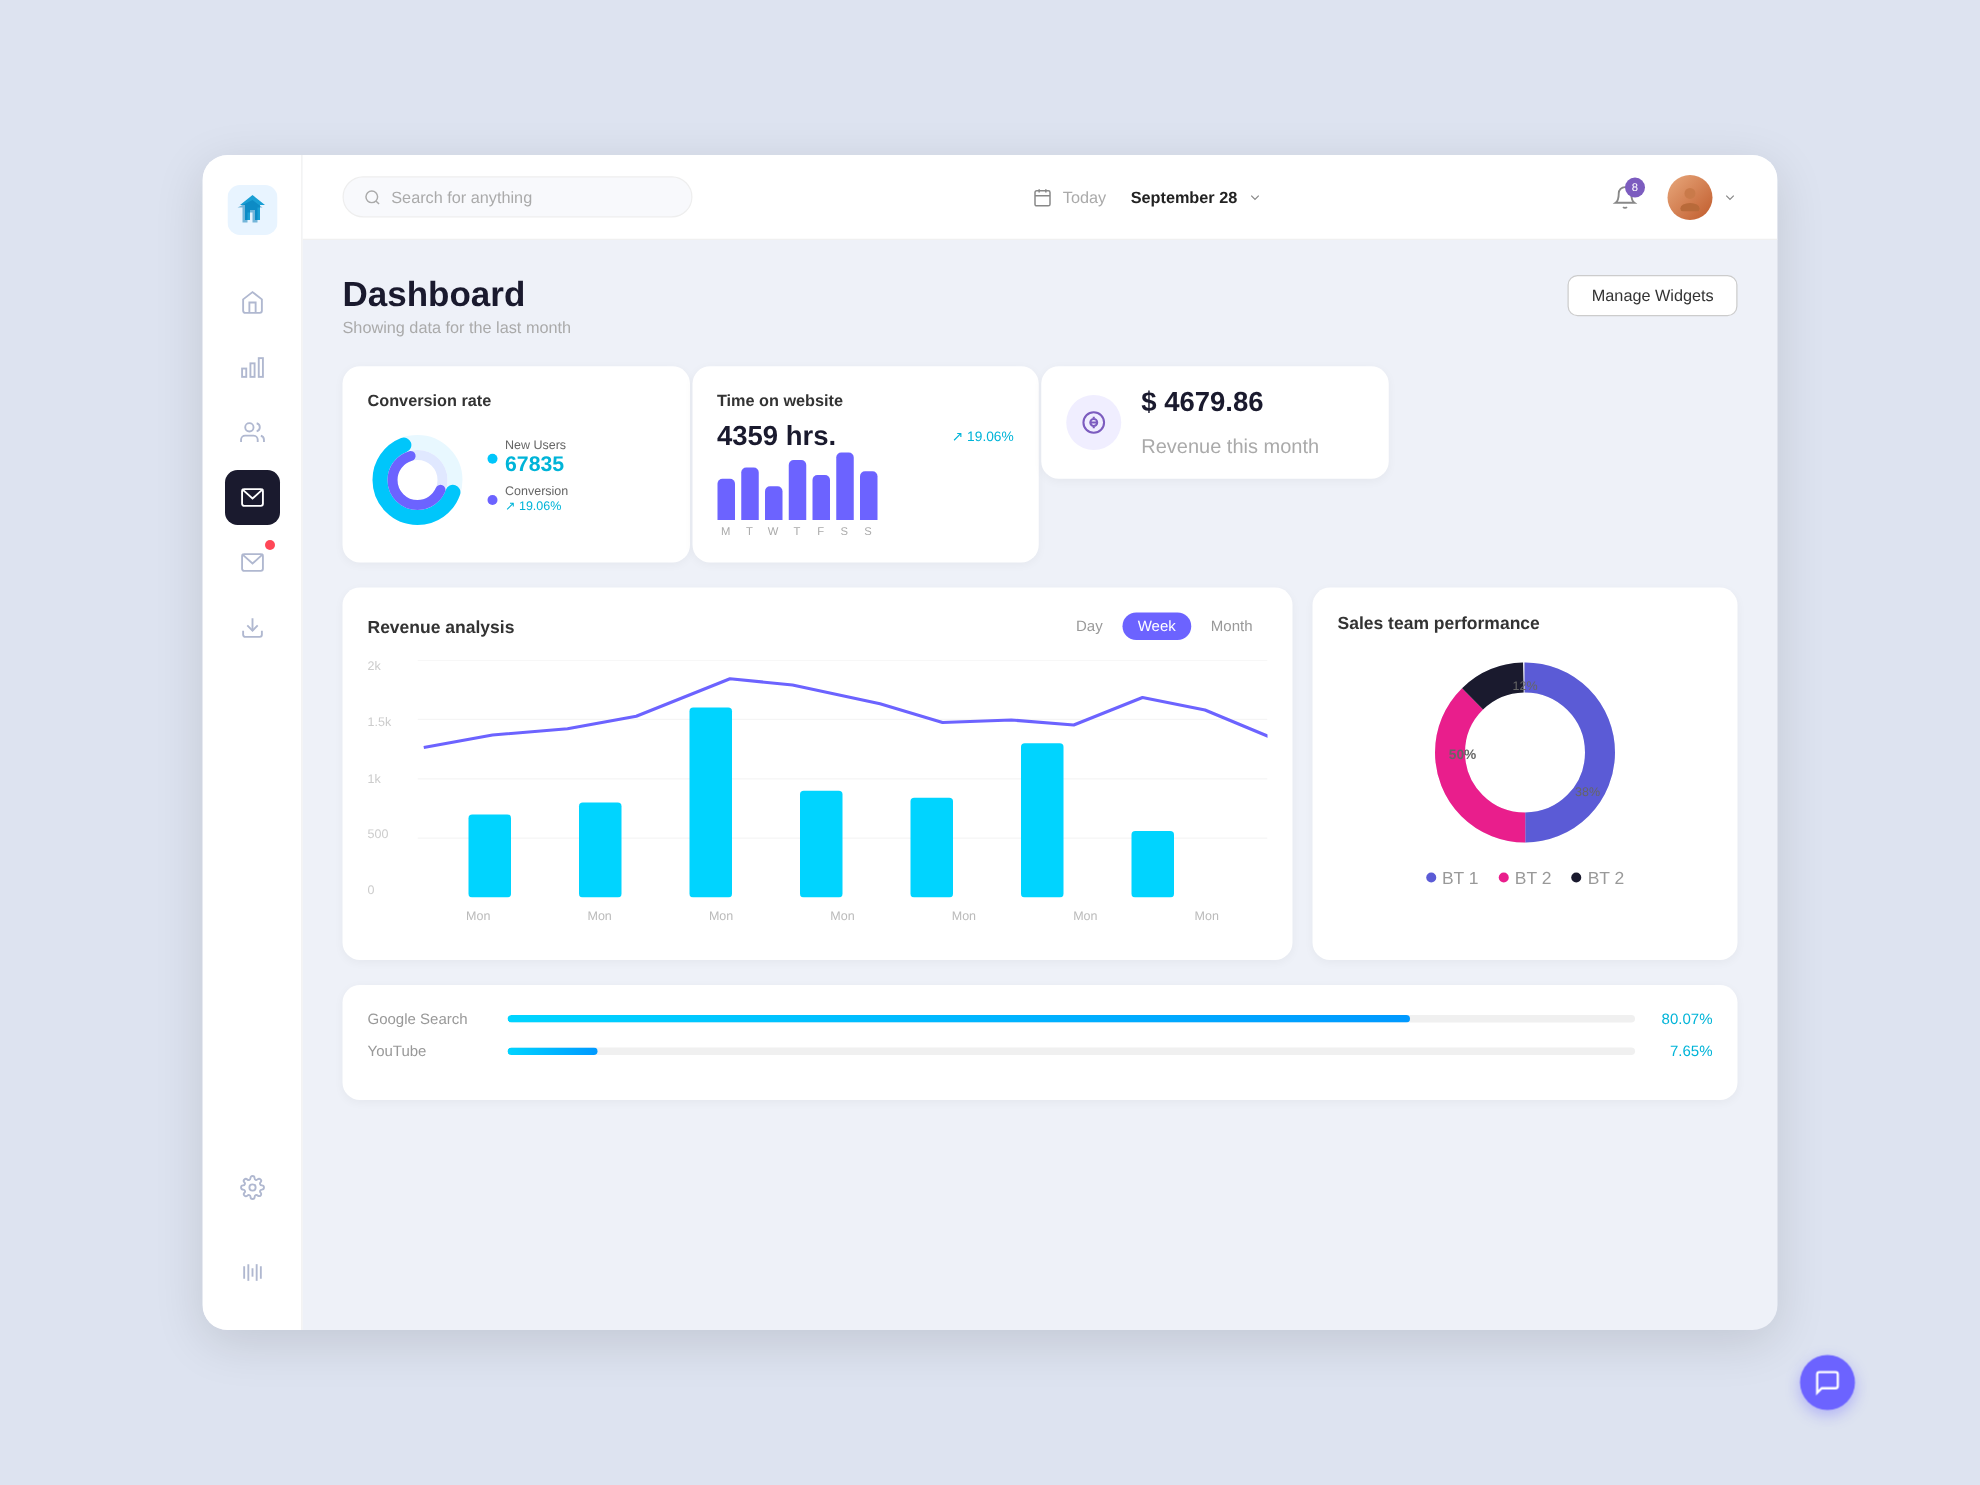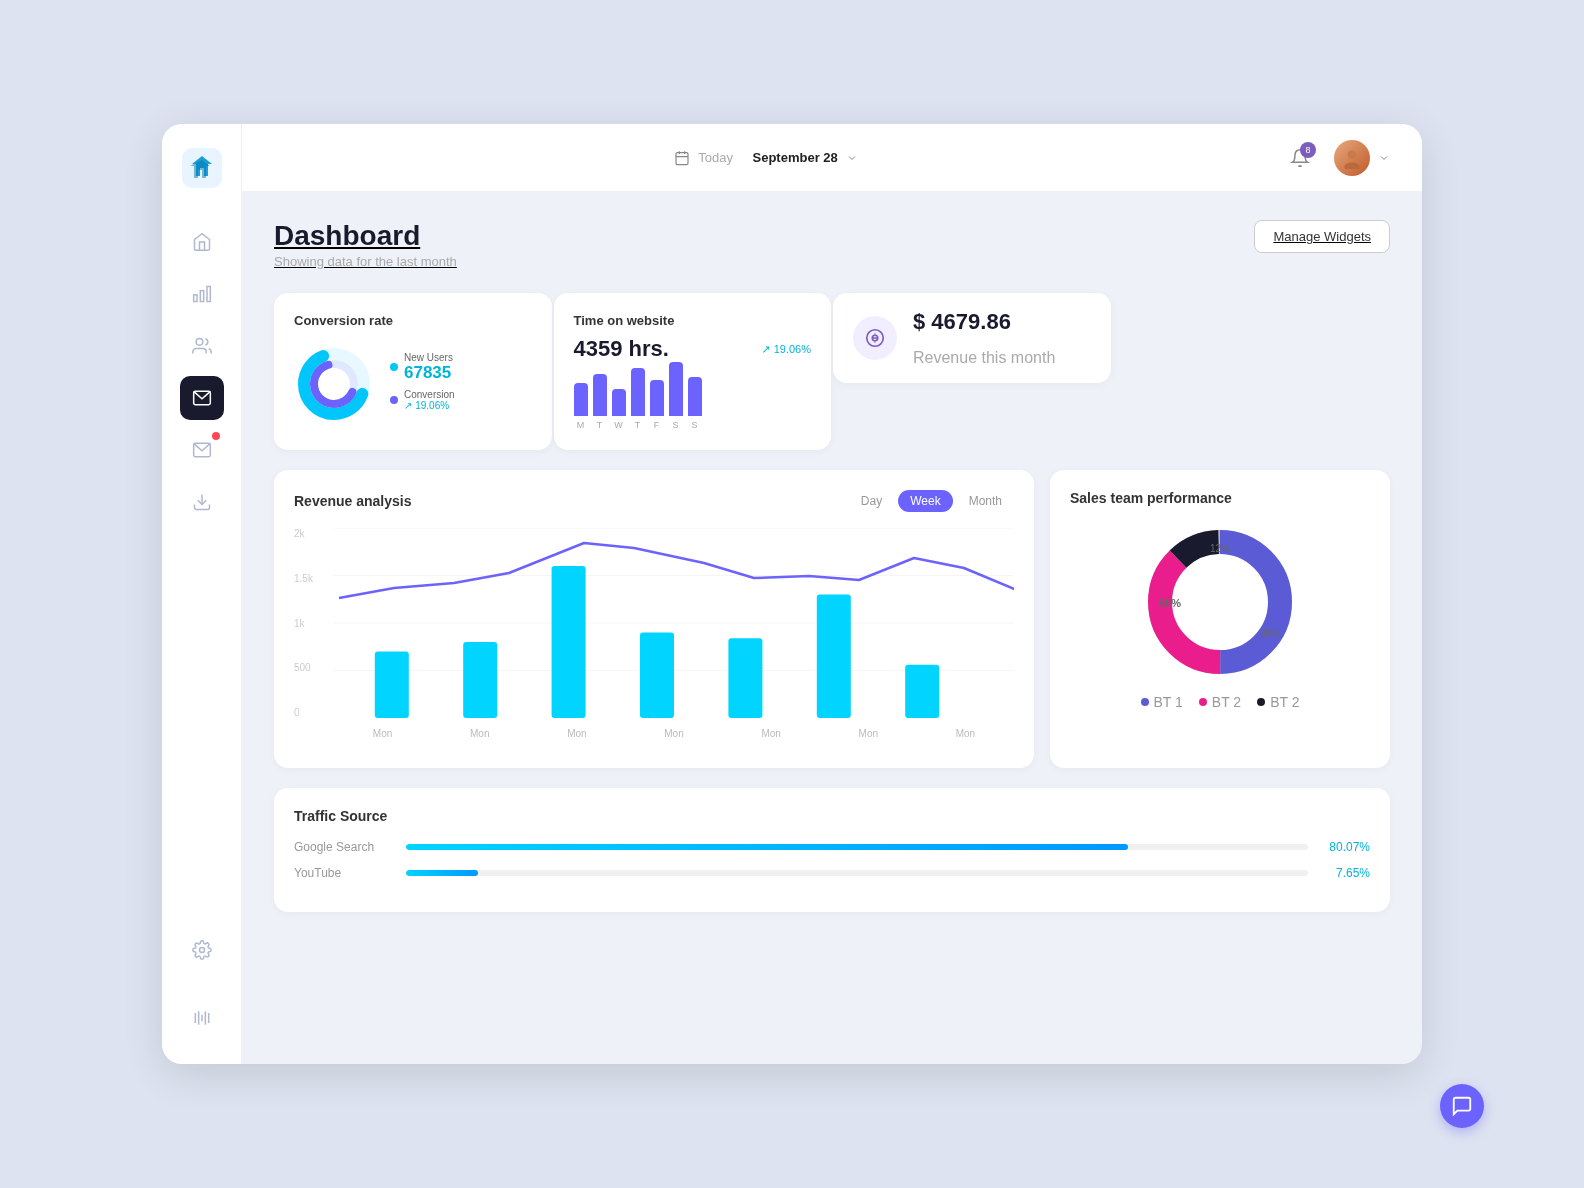--- a/index.html
+++ b/index.html
@@ -137,21 +137,20 @@
     .content {
       flex: 1;
       padding: 28px 32px;
       overflow-y: auto;
     }
     .page-header {
       display: flex;
       align-items: flex-start;
       justify-content: space-between;
       margin-bottom: 24px;
-      text-decoration: underline;
     }
     .page-title {
       font-size: 28px;
       font-weight: 700;
       color: #1a1a2e;
     }
     .page-subtitle {
       font-size: 13px;
       color: #aaa;
       margin-top: 2px;
@@ -458,20 +457,27 @@
           <line x1="12" y1="8" x2="12" y2="16"></line>
           <line x1="16" y1="4" x2="16" y2="20"></line>
           <line x1="20" y1="6" x2="20" y2="18"></line>
         </svg>
     </div>
   </div>
 
   <div class="main">
 
     <div class="header">
+      <div class="search-bar">
+        <svg width="14" height="14" fill="none" stroke="#aaa" stroke-width="2" viewBox="0 0 24 24">
+            <circle cx="11" cy="11" r="8"></circle>
+            <line x1="21" y1="21" x2="16.65" y2="16.65"></line>
+          </svg>
+        <span>Search for anything</span>
+      </div>
       <div class="date-selector">
         <svg width="16" height="16" fill="none" stroke="#888" stroke-width="1.8" viewBox="0 0 24 24">
             <rect x="3" y="4" width="18" height="18" rx="2"></rect>
             <line x1="16" y1="2" x2="16" y2="6"></line>
             <line x1="8" y1="2" x2="8" y2="6"></line>
             <line x1="3" y1="10" x2="21" y2="10"></line>
           </svg>
         <span style="color:#aaa;">Today</span>&nbsp;
         <strong>September 28</strong>
         <svg width="12" height="12" fill="none" stroke="#888" stroke-width="2" viewBox="0 0 24 24">
@@ -689,21 +695,20 @@
             </div>
             <div class="sales-legend-item">
               <div class="sales-legend-dot" style="background:#1a1a2e;"></div>
               <span>BT 2</span>
             </div>
           </div>
         </div>
       </div>
 
       <div class="traffic-card">
-        <div class="traffic-title">Traffic Source</div>
         <div class="traffic-row">
           <span class="traffic-source-name">Google Search</span>
           <div class="traffic-bar-bg">
             <div class="traffic-bar-fill" style="width:80%;"></div>
           </div>
           <span class="traffic-pct">80.07%</span>
         </div>
         <div class="traffic-row">
           <span class="traffic-source-name">YouTube</span>
           <div class="traffic-bar-bg">

